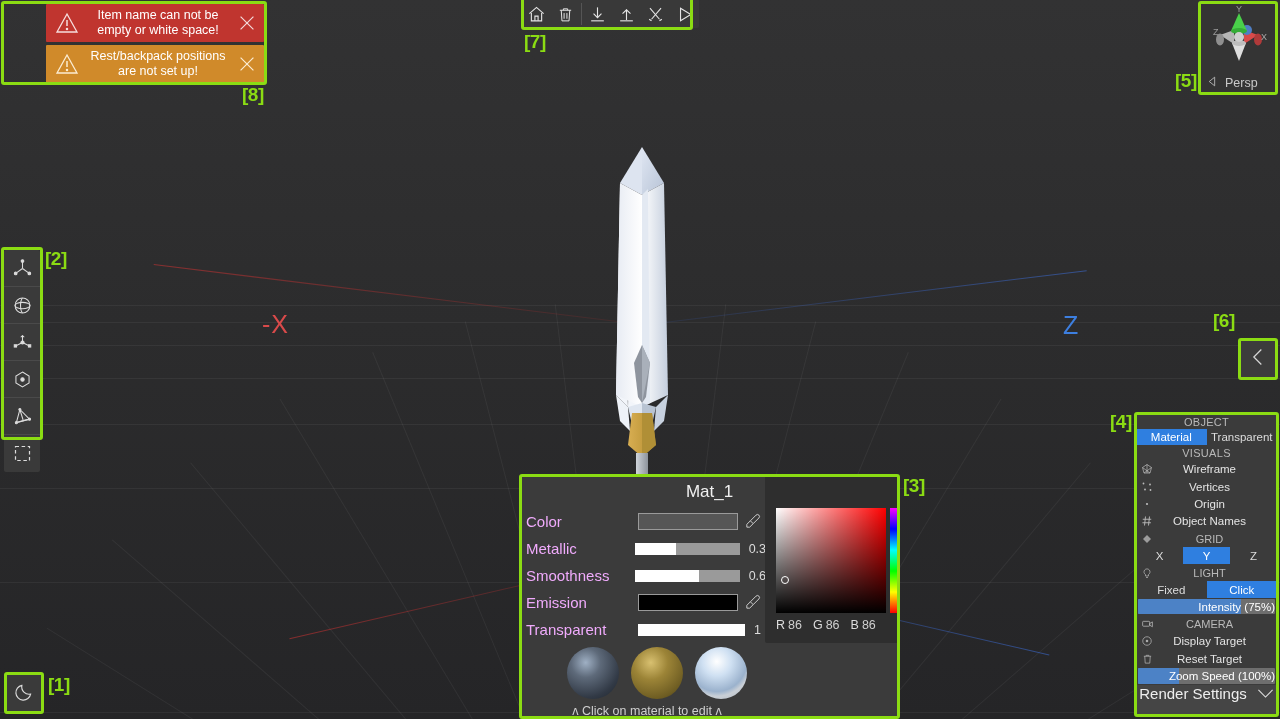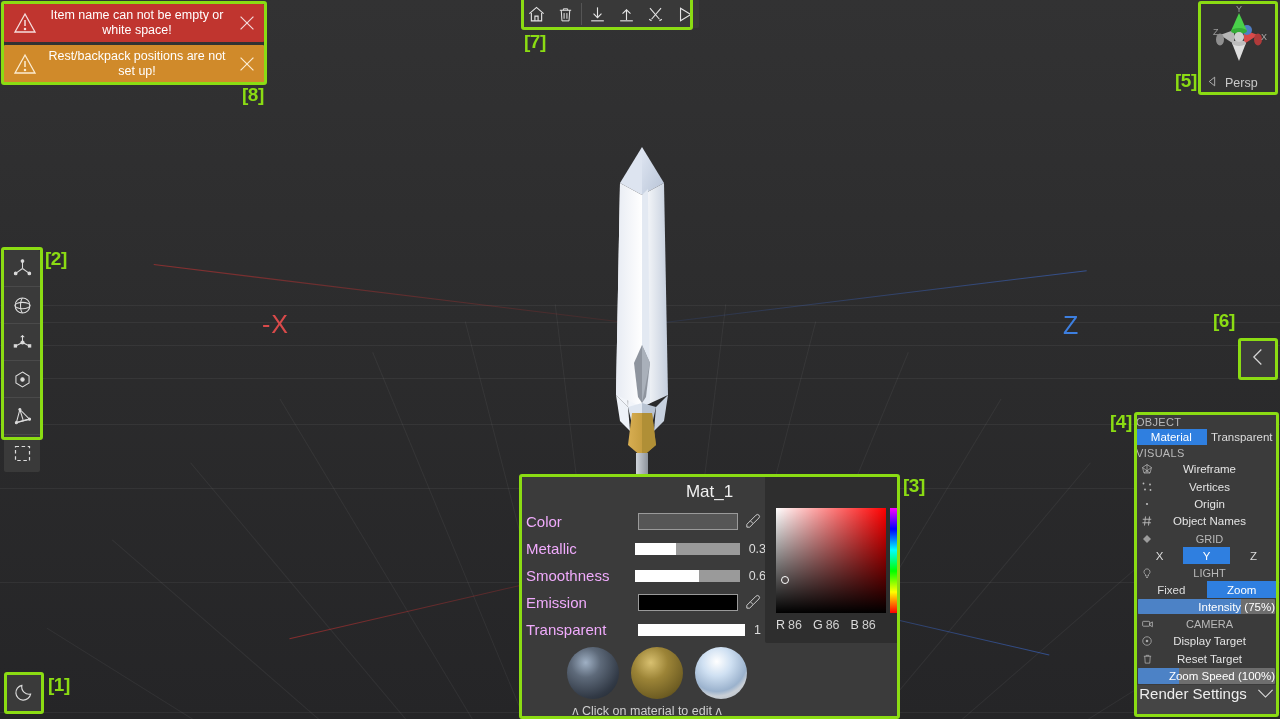--- a/index.html
+++ b/index.html
@@ -62,21 +62,21 @@
   #top-toolbar .tb-btn {
     width: 29px; height: 28px; display: flex; align-items: center;
     justify-content: center; cursor: pointer;
   }
   #top-toolbar .tb-sep { width: 1px; height: 22px; background: #555; margin: 0 1px; }
   .tab-accent { position:absolute; left: 578px; top:0; width: 26px; height: 3px; background:#2f6fd0; }
 
   
   #notifications {
     position: absolute; left: 4px; top: 4px; width: 260px;
-    display: flex; flex-direction: column; gap: 3px;
+    display: flex; flex-direction: column; gap: 3px; padding-left: 42px;
   }
   .notif {
     display: flex; align-items: center; height: 38px;
     padding: 0 2px 0 4px; border-radius: 1px;
   }
   .notif.error   { background: #c0352f; }
   .notif.warning { background: #d08a2a; }
   .notif .warn-ico { width: 34px; flex: 0 0 34px; display:flex; align-items:center; justify-content:center; }
   .notif .ntext {
     flex: 1; text-align: center; font-size: 12.5px; line-height: 15px;
@@ -121,21 +121,21 @@
     border-radius: 2px; cursor:pointer;
   }
 
   
   #settings-panel {
     position: absolute; left: 1136px; top: 414px; width: 141px; height: 300px;
     background: #3b3b3b; font-size: 11.5px; border-radius: 2px;
     display: flex; flex-direction: column;
   }
   .sp-section {
-    color: #b9b9b9; font-size: 11px;
+    text-align: center; color: #b9b9b9; font-size: 11px;
     padding: 2px 0 1px; letter-spacing: 0.3px;
   }
   .sp-toggle-row { display: flex; height: 17px; }
   .sp-toggle {
     flex: 1; display: flex; align-items: center; justify-content: center;
     font-size: 11.5px; cursor: pointer; color: #ddd;
   }
   .sp-toggle.on { background: #2f7fe0; color: #fff; }
   .sp-row {
     display: flex; align-items: center; height: 18px; cursor: pointer;
@@ -571,21 +571,21 @@
       <span class="sp-ico">
         <svg width="12" height="12" viewBox="0 0 24 24" fill="none" stroke="#bcbcbc" stroke-width="1.4">
           <path d="M9 15a6 6 0 1 1 6 0v3H9z"></path>
             <path d="M10 21h4"></path>
           </svg>
       </span>
       <span class="sp-lbl" style="color:#b9b9b9;font-size:11px;">LIGHT</span>
     </div>
     <div class="sp-toggle-row">
       <div class="sp-toggle">Fixed</div>
-      <div class="sp-toggle on">Zoom</div>
+      <div class="sp-toggle on">Click</div>
     </div>
     <div class="sp-slider">
       <div class="fill" style="width:75%"></div>
       <div class="sl-lbl">Intensity (75%)</div>
     </div>
 
     <div class="sp-row">
       <span class="sp-ico">
         <svg width="13" height="13" viewBox="0 0 24 24" fill="none" stroke="#bcbcbc" stroke-width="1.4">
           <rect x="3" y="8" width="13" height="9" rx="1.5"></rect>

